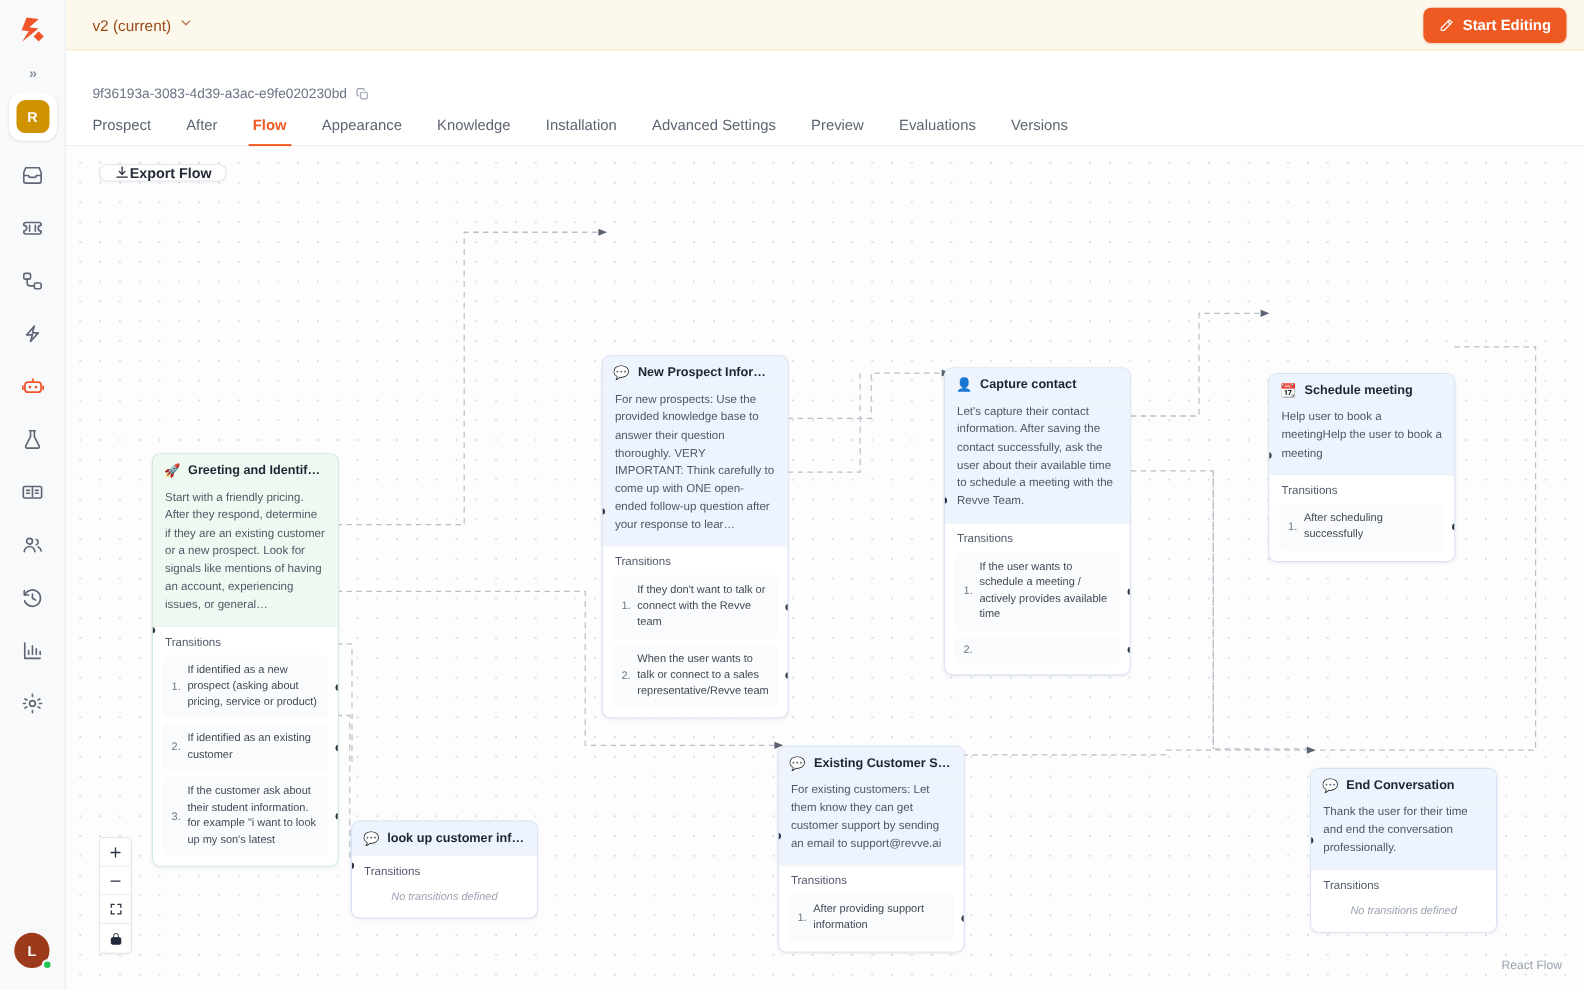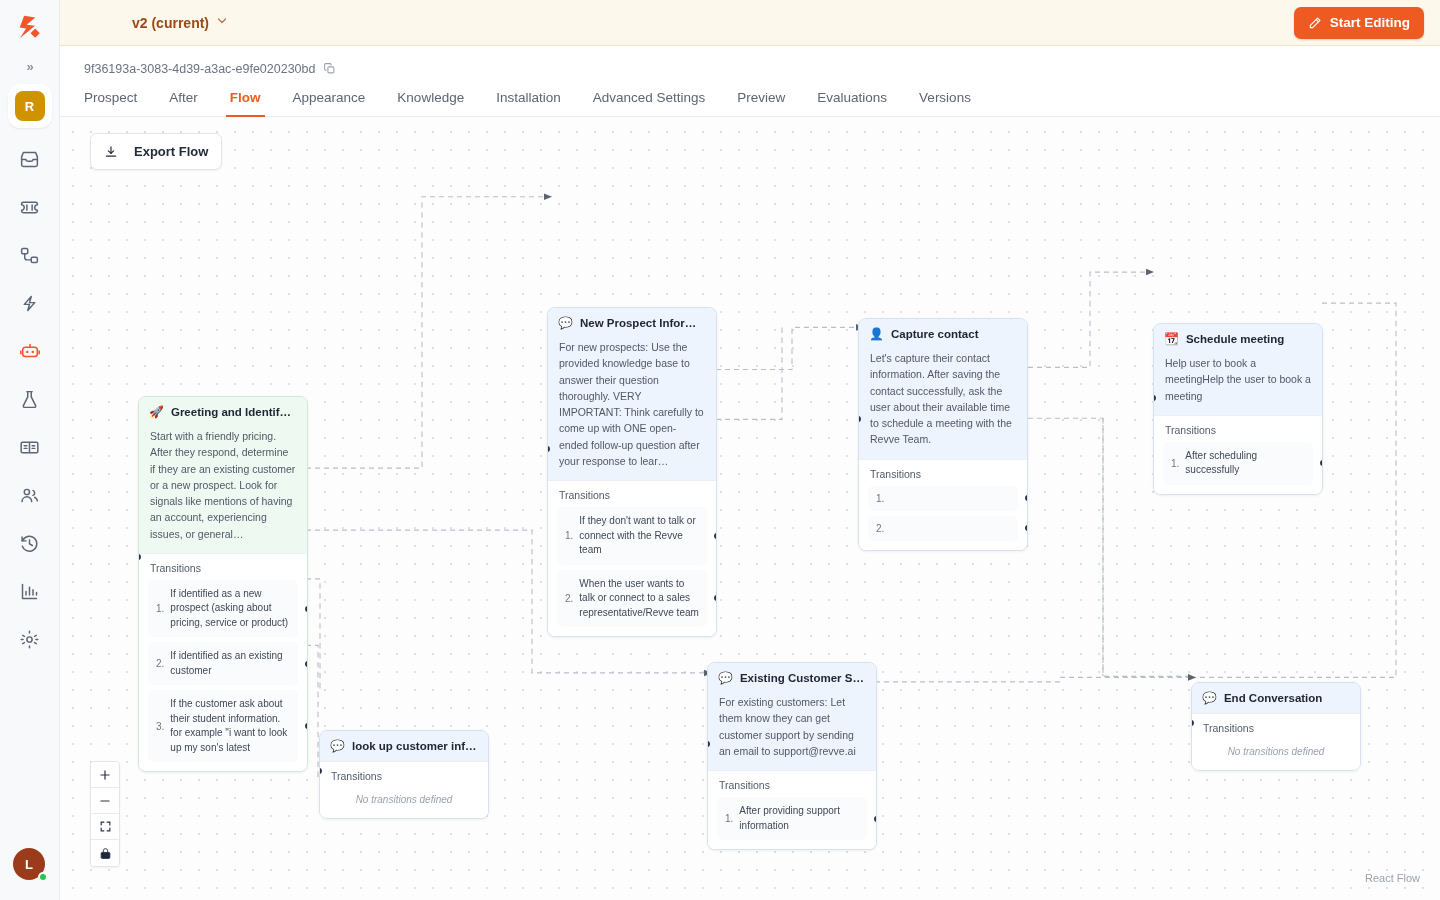--- a/index.html
+++ b/index.html
@@ -53,36 +53,36 @@
     background:#23c552; border:2px solid #f8f9fb;
   }
 
   
   .main { flex: 1 1 auto; height: 900px; display:flex; flex-direction:column; position:relative; }
 
   .topbar {
     height: 46px; background: #fdf8ec; border-bottom: 1px solid #f3e4c4;
     display:flex; align-items:center; padding: 0 16px 0 24px; flex: 0 0 46px;
   }
-  .version-pill { display:flex; align-items:flex-start; gap:7px; color:#9a4a18; font-size:14px; font-weight:700; cursor:pointer;margin-left:48px;}
+  .version-pill { display:flex; align-items:flex-start; gap:7px; color:#9a4a18; font-size:14px; font-weight:400; cursor:pointer;}
   .chev { width: 12px; height: 12px; color:#b4714a; }
   .topbar-spacer { flex: 1 1 auto; }
   .start-editing {
     display:flex; align-items:center; gap: 8px;
     background:#ef5a22; color:#fff; border:none; border-radius: 7px;
     height: 32px; padding: 0 14px; font-size: 13.5px; font-weight: 600;
     font-family: "Liberation Sans", sans-serif; cursor: pointer;
     box-shadow: 0 1px 2px rgba(200,80,30,.25);
   }
 
   .header { padding: 16px 24px 0 24px; background:#fff; flex: 0 0 auto; }
   .title-row { display:flex; align-items:center; gap: 10px; }
   .globe-ico { color:#4b43c4; width:19px; height:19px;}
   .page-title { font-size: 19px; font-weight: 700; color:#1b2231; letter-spacing: -.2px;}
-  .uuid-row { display:flex; align-items:flex-start; gap: 8px; margin-top: 0; }
+  .uuid-row { display:flex; align-items:center; gap: 8px; margin-top: 16px; }
   .uuid { font-size: 12.5px; color:#6b7484; }
   .copy-ico { color:#9aa2b0; width: 13px; height: 13px; cursor:pointer;}
 
   .tabs { display:flex; align-items:flex-end; gap: 0; margin-top: 14px; }
   .tab {
     font-size: 13.5px; color:#5d6573; padding: 0 16px 11px 16px; cursor:pointer;
     position: relative; white-space: nowrap;
   }
   .tab:first-child { padding-left: 0; }
   .tab.active { color:#ef5a22; font-weight: 600; }
@@ -105,23 +105,23 @@
     background:#fff; border:1px solid #e2e5ea; border-radius: 4px; overflow:hidden;
     z-index: 20; box-shadow: 0 1px 2px rgba(20,25,40,.05);
   }
   .cbtn {
     height: 26px; display:flex; align-items:center; justify-content:center;
     border-bottom: 1px solid #e8eaef; color:#2b3344; cursor:pointer; background:#fff;
   }
   .cbtn:last-child { border-bottom: none; }
   .export-wrap { position:absolute; top: 16px; left: 30px; z-index: 20; }
   .export-btn {
-    display:flex; align-items:center; gap: 16px;
+    display:flex; align-items:center; gap: 0;
     background:#fff; border:1px solid #e2e5ea; border-radius: 7px;
-    height: 37px; padding: 0 13px; font-size: 13px; color:#232a38; font-weight: 600;
+    height: 16px; padding: 0 13px; font-size: 13px; color:#232a38; font-weight: 600;
     font-family:"Liberation Sans", sans-serif; cursor:pointer;
     box-shadow: 0 1px 2px rgba(20,25,40,.05);
   }
   .attribution {
     position:absolute; right: 20px; bottom: 16px; font-size: 11px; color:#9aa2b0; z-index: 20;
   }
 
   svg.edges { position:absolute; inset:0; width:100%; height:100%; z-index: 1; pointer-events:none; }
 
   
@@ -401,20 +401,21 @@
           <div class="node tint-blue" style="left: 798px; top: 201px; width: 170px;">
             <div class="node-head">
               <span class="node-emoji">👤</span>
               <span class="node-title">Capture contact</span>
             </div>
             <div class="node-body">Let's capture their contact information. After saving the contact successfully, ask the user about their available time to schedule a meeting with the Revve Team.</div>
             <div class="node-trans-wrap">
               <div class="node-trans-label">Transitions</div>
               <div class="trans">
                 <span class="trans-num">1.</span>
+                <span class="trans-txt">If the user wants to schedule a meeting / actively provides available time</span>
                 <span class="handle" style="right:-13px;top:50%;transform:translateY(-50%)"></span>
               </div>
               <div class="trans">
                 <span class="trans-num">2.</span>
                 <span class="handle" style="right:-13px;top:50%;transform:translateY(-50%)"></span>
               </div>
             </div>
             <span class="handle" style="left:-4px;top:42%"></span>
           </div>
           <div class="node tint-blue" style="left: 1093px; top: 206px; width: 170px;">
@@ -458,20 +459,21 @@
                 <span class="handle" style="right:-13px;top:50%;transform:translateY(-50%)"></span>
               </div>
             </div>
             <span class="handle" style="left:-4px;top:42%"></span>
           </div>
           <div class="node tint-blue" style="left: 1131px; top: 565px; width: 170px;">
             <div class="node-head">
               <span class="node-emoji">💬</span>
               <span class="node-title">End Conversation</span>
             </div>
+            <div class="node-body">Thank the user for their time and end the conversation professionally.</div>
             <div class="node-trans-wrap">
               <div class="node-trans-label">Transitions</div>
               <div class="no-trans">No transitions defined</div>
             </div>
             <span class="handle" style="left:-4px;top:42%"></span>
           </div>
         </div>
 
       <div class="canvas-btns">
         <div class="cbtn">

